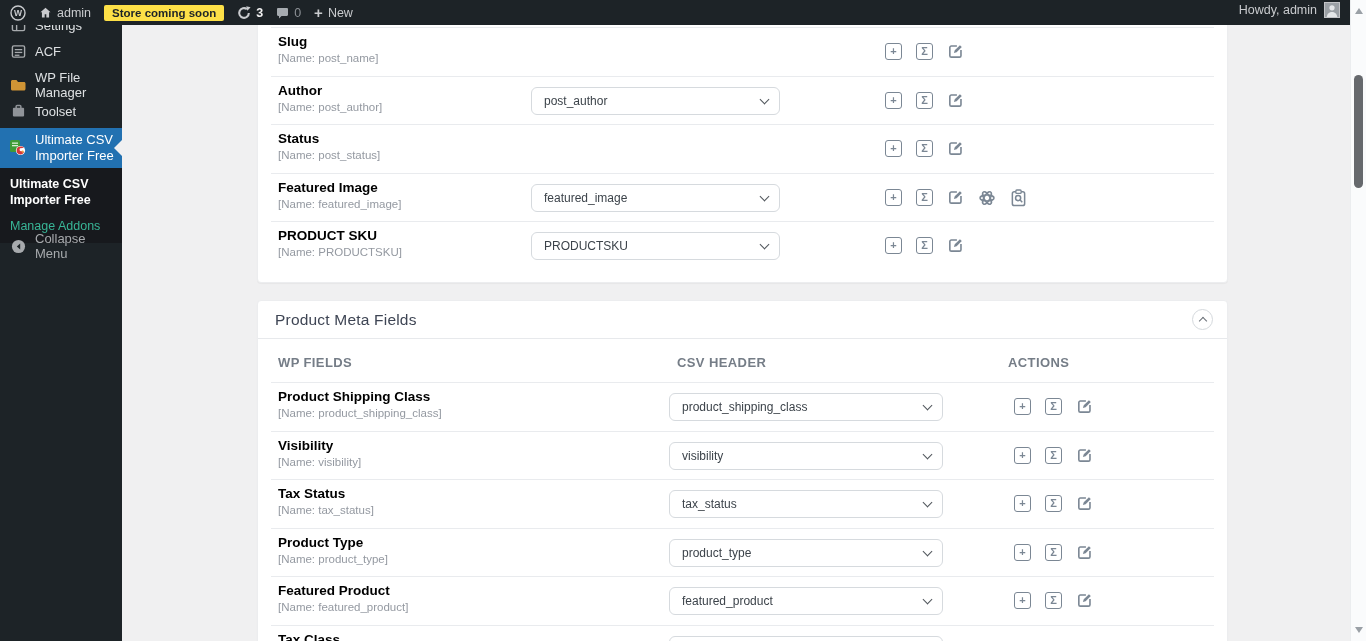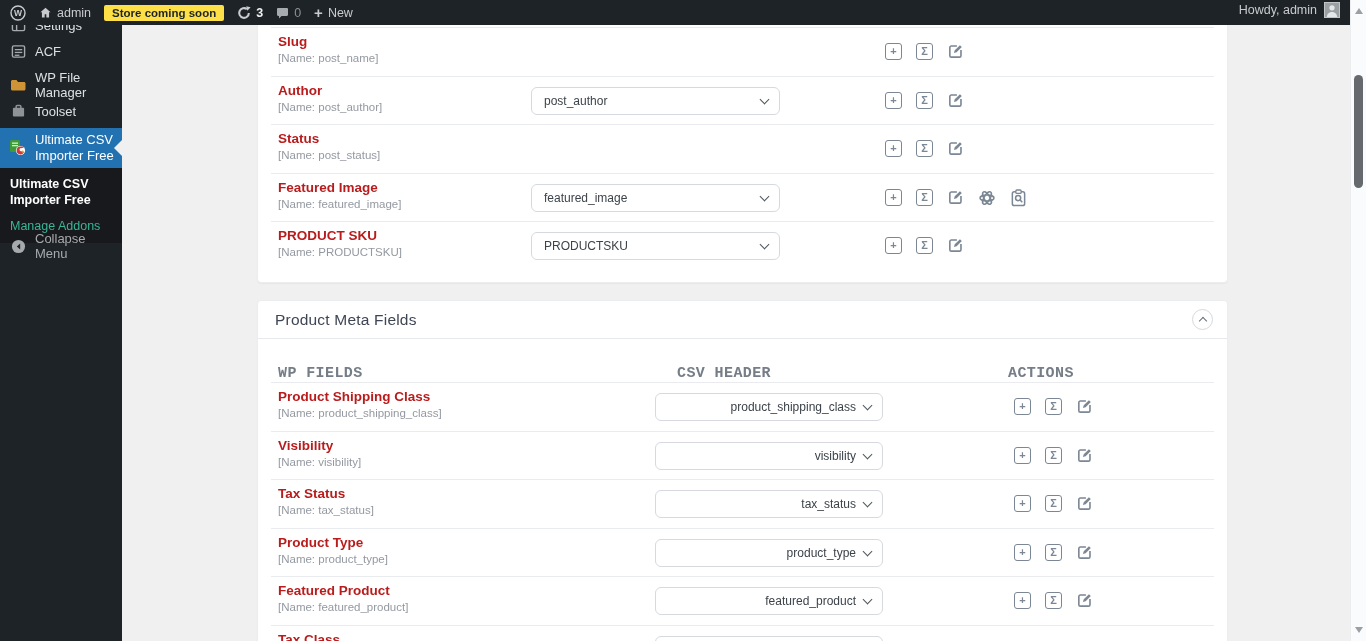--- a/index.html
+++ b/index.html
@@ -42,49 +42,49 @@
   
   .card { position:absolute; left:257px; width:971px; background:#fff; border-radius:4px;
     border:1px solid #ecedef; box-shadow:0 1px 1px rgba(0,0,0,.04); z-index:5; }
   #card1 { top:-21px; height:304px; }
   #card2 { top:300px; height:375px; }
   .cutrow { height:48px; position:relative; }
   .cutrow::after, .frow::after { content:''; position:absolute; left:13px; right:13px; bottom:0;
     height:1px; background:#e9ebee; }
   .frow { position:relative; height:48.5px; }
   .frow.nodiv::after { display:none; }
-  .flabel { position:absolute; left:20px; top:6px; font-size:13.5px; font-weight:700; color:#b91c1c; }
+  .flabel { position:absolute; left:20px; top:6px; font-size:13.5px; font-weight:700; color:#000000; }
   .fmeta { position:absolute; left:20px; top:24px; font-size:11.5px; color:#9499a1; }
   .dd { position:absolute; top:10px; height:28px; border:1px solid #d6dade; border-radius:6px;
     background:#fff; display:flex; align-items:center; padding:0 26px 0 12px; font-size:12px;
     color:#3c434a; cursor:pointer; }
   .c1 .dd { left:273px; width:249px; }
-  .c2 .dd { left:397px; width:228px;justify-content:flex-end; }
+  .c2 .dd { left:411px; width:274px; }
   .caret { position:absolute; right:11px; top:8px; width:7px; height:7px;
     border-right:1.6px solid #50565c; border-bottom:1.6px solid #50565c; transform:rotate(45deg); }
   .acts { position:absolute; top:15px; display:flex; align-items:center; gap:14px; color:var(--icon); }
   .c1 .acts { left:627px; }
   .c2 .acts { left:756px; }
   .ibox { width:17px; height:17px; border:1.6px solid var(--icon); border-radius:3px; display:flex;
     align-items:center; justify-content:center; font-size:11px; font-weight:700; color:var(--icon);
     cursor:pointer; line-height:1; }
   .icn { display:flex; cursor:pointer; }
 
   .chead { position:relative; height:38px; border-bottom:1px solid #e7e9ec; }
   .ctitle { position:absolute; left:17px; top:10px; font-size:15.5px; font-weight:500;
     color:#3e4554; letter-spacing:.2px; }
   .cbtn { position:absolute; right:14px; top:8px; width:21px; height:21px; border:1px solid #d5d9dd;
     border-radius:50%; background:#fff; cursor:pointer; }
   .cbtn .chev { position:absolute; left:6.5px; top:8px; width:6px; height:6px;
     border-right:1.4px solid #6a7077; border-bottom:1.4px solid #6a7077; transform:rotate(-135deg); }
   .colrow { position:relative; height:44px; }
   .colrow::after { content:''; position:absolute; left:13px; right:13px; bottom:0; height:1px;
     background:#e9ebee; }
-  .colh { position:absolute; top:26px; font-size:15px; font-weight:700; color:#757d87;
-    letter-spacing:.4px;font-family:Liberation Mono, monospace; }
+  .colh { position:absolute; top:16px; font-size:13px; font-weight:700; color:#757d87;
+    letter-spacing:.4px; }
   .colh.h1 { left:20px; } .colh.h2 { left:399px;margin-left:20px; } .colh.h3 { left:750px; }
 
   
   .sbar { position:absolute; left:1350px; top:0; width:16px; height:641px; background:#fafbfc;
     border-left:1px solid #ebedef; z-index:50; }
   .sarrow { position:absolute; left:4px; width:0; height:0; border-left:4px solid transparent;
     border-right:4px solid transparent; cursor:pointer; }
   .sarrow.up { top:8px; border-bottom:6px solid #9aa0a6; }
   .sarrow.down { bottom:8px; border-top:6px solid #9aa0a6; }
   .sthumb { position:absolute; left:3px; top:75px; width:9px; height:113px; background:#66696d;

